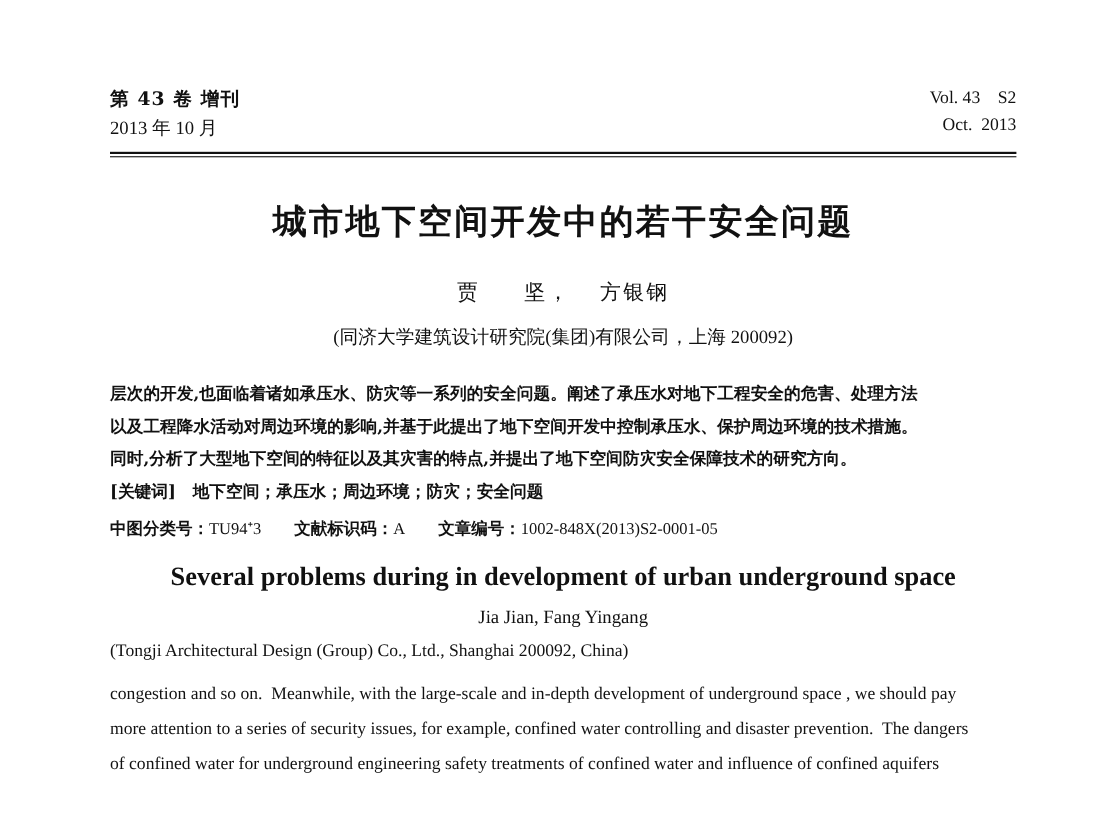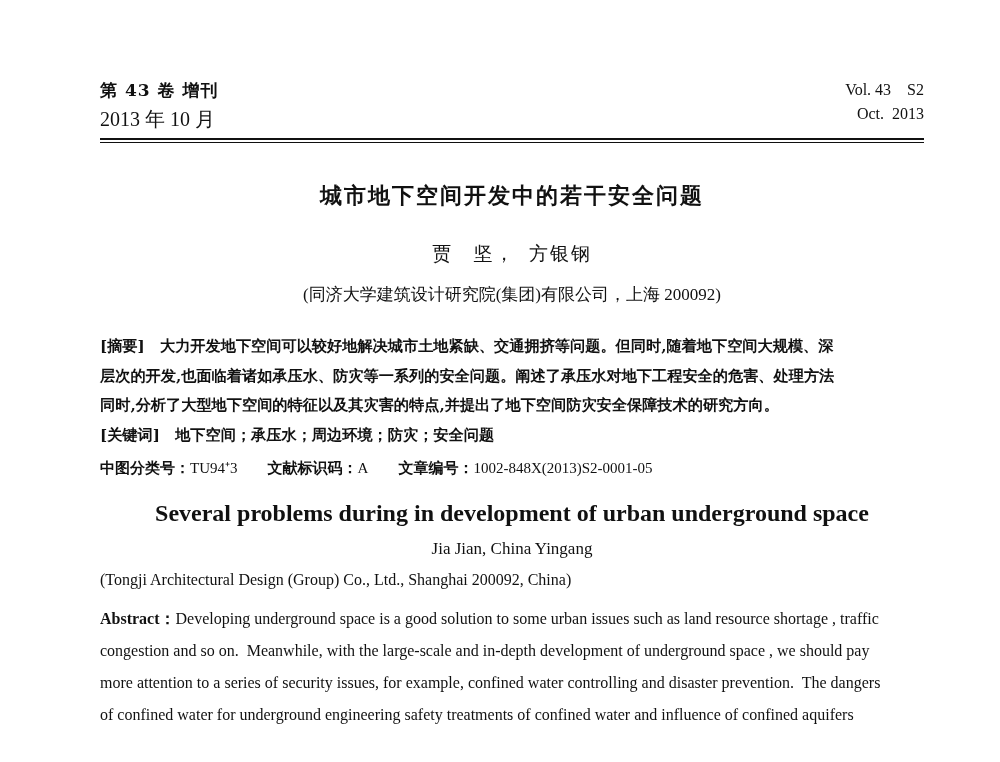--- a/index.html
+++ b/index.html
@@ -50,21 +50,21 @@
 
   .mast-line-cn {
     font-family: "DejaVu Serif", "Liberation Serif", serif;
     font-size: 17px;
     font-weight: bold;
     letter-spacing: 1px;
     white-space: pre;
   }
   .mast-line-num {
     font-family: "Liberation Serif", serif;
-    font-size: 20px;
+    font-size: 17px;
     white-space: pre;
   }
   .journal-cn {
     font-family: "DejaVu Serif", "Liberation Serif", serif;
     font-size: 18px;
     font-weight: bold;
     letter-spacing: 9px;
     padding-left: 9px;
     white-space: pre;
   }
@@ -85,29 +85,29 @@
     border-top: 2.5px solid #111;
     border-bottom: 1.2px solid #111;
     height: 2px;
     width: 100%;
   }
 
   
   .title-cn {
     text-align: center;
     font-family: "DejaVu Serif", "Liberation Serif", serif;
-    font-size: 22px;
+    font-size: 31px;
     font-weight: bold;
     letter-spacing: 2px;
     margin-top: 38px;
     white-space: pre;
   }
   .authors-cn {
     text-align: center;
-    font-family: Liberation Serif, serif;
+    font-family: Liberation Mono, monospace;
     font-size: 19px;
     letter-spacing: 2px;
     margin-top: 30px;
     white-space: pre;
   }
   .affil-cn {
     text-align: center;
     font-family: Liberation Serif, serif;
     font-size: 17px;
     margin-top: 16px;
@@ -190,34 +190,33 @@
         <div class="vol-line">Oct.  2013</div>
       </div>
     </div>
     <div class="rule-double"></div>
 
     <div class="title-cn">城市地下空间开发中的若干安全问题</div>
     <div class="authors-cn">贾   坚，  方银钢</div>
     <div class="affil-cn">(同济大学建筑设计研究院(集团)有限公司，上海 200092)</div>
 
     <div class="cn-block">
-      <div class="cn-line"><span class="cn-label">[摘要]</span>　<span>大力开发地下空间可以较好地解决城市土地紧缺、交通拥挤等问题。但同时,随着地下空间大规模、深</span></div>
       <div class="cn-line">层次的开发,也面临着诸如承压水、防灾等一系列的安全问题。阐述了承压水对地下工程安全的危害、处理方法</div>
+      <div class="cn-line">以及工程降水活动对周边环境的影响,并基于此提出了地下空间开发中控制承压水、保护周边环境的技术措施。</div>
       <div class="cn-line">同时,分析了大型地下空间的特征以及其灾害的特点,并提出了地下空间防灾安全保障技术的研究方向。</div>
       <div class="cn-line"><span class="cn-label">[关键词]</span>　<span>地下空间；承压水；周边环境；防灾；安全问题</span></div>
     </div>
 
     <div class="meta-line"><span>中图分类号：</span><span class="meta-val">TU94⁺3</span>　　<span>文献标识码：</span><span class="meta-val">A</span>　　<span>文章编号：</span><span class="meta-val">1002-848X(2013)S2-0001-05</span></div>
 
     <div class="title-en">Several problems during in development of urban underground space</div>
-    <div class="authors-en">Jia Jian, China Yingang</div>
+    <div class="authors-en">Jia Jian, Fang Yingang</div>
     <div class="affil-en">(Tongji Architectural Design (Group) Co., Ltd., Shanghai 200092, China)</div>
 
     <div class="en-abstract">
-      <div class="en-line"><span><span class="lead">Abstract：</span><span>Developing underground space is a good solution to some urban issues such as land resource shortage , traffic</span></span></div>
       <div class="en-line"><span>congestion and so on.  Meanwhile, with the large-scale and in-depth development of underground space , we should pay</span></div>
       <div class="en-line"><span>more attention to a series of security issues, for example, confined water controlling and disaster prevention.  The dangers</span></div>
       <div class="en-line"><span>of confined water for underground engineering safety treatments of confined water and influence of confined aquifers</span></div>
 
     </div>
 
   </div>
 </div>
 
 </body></html>

